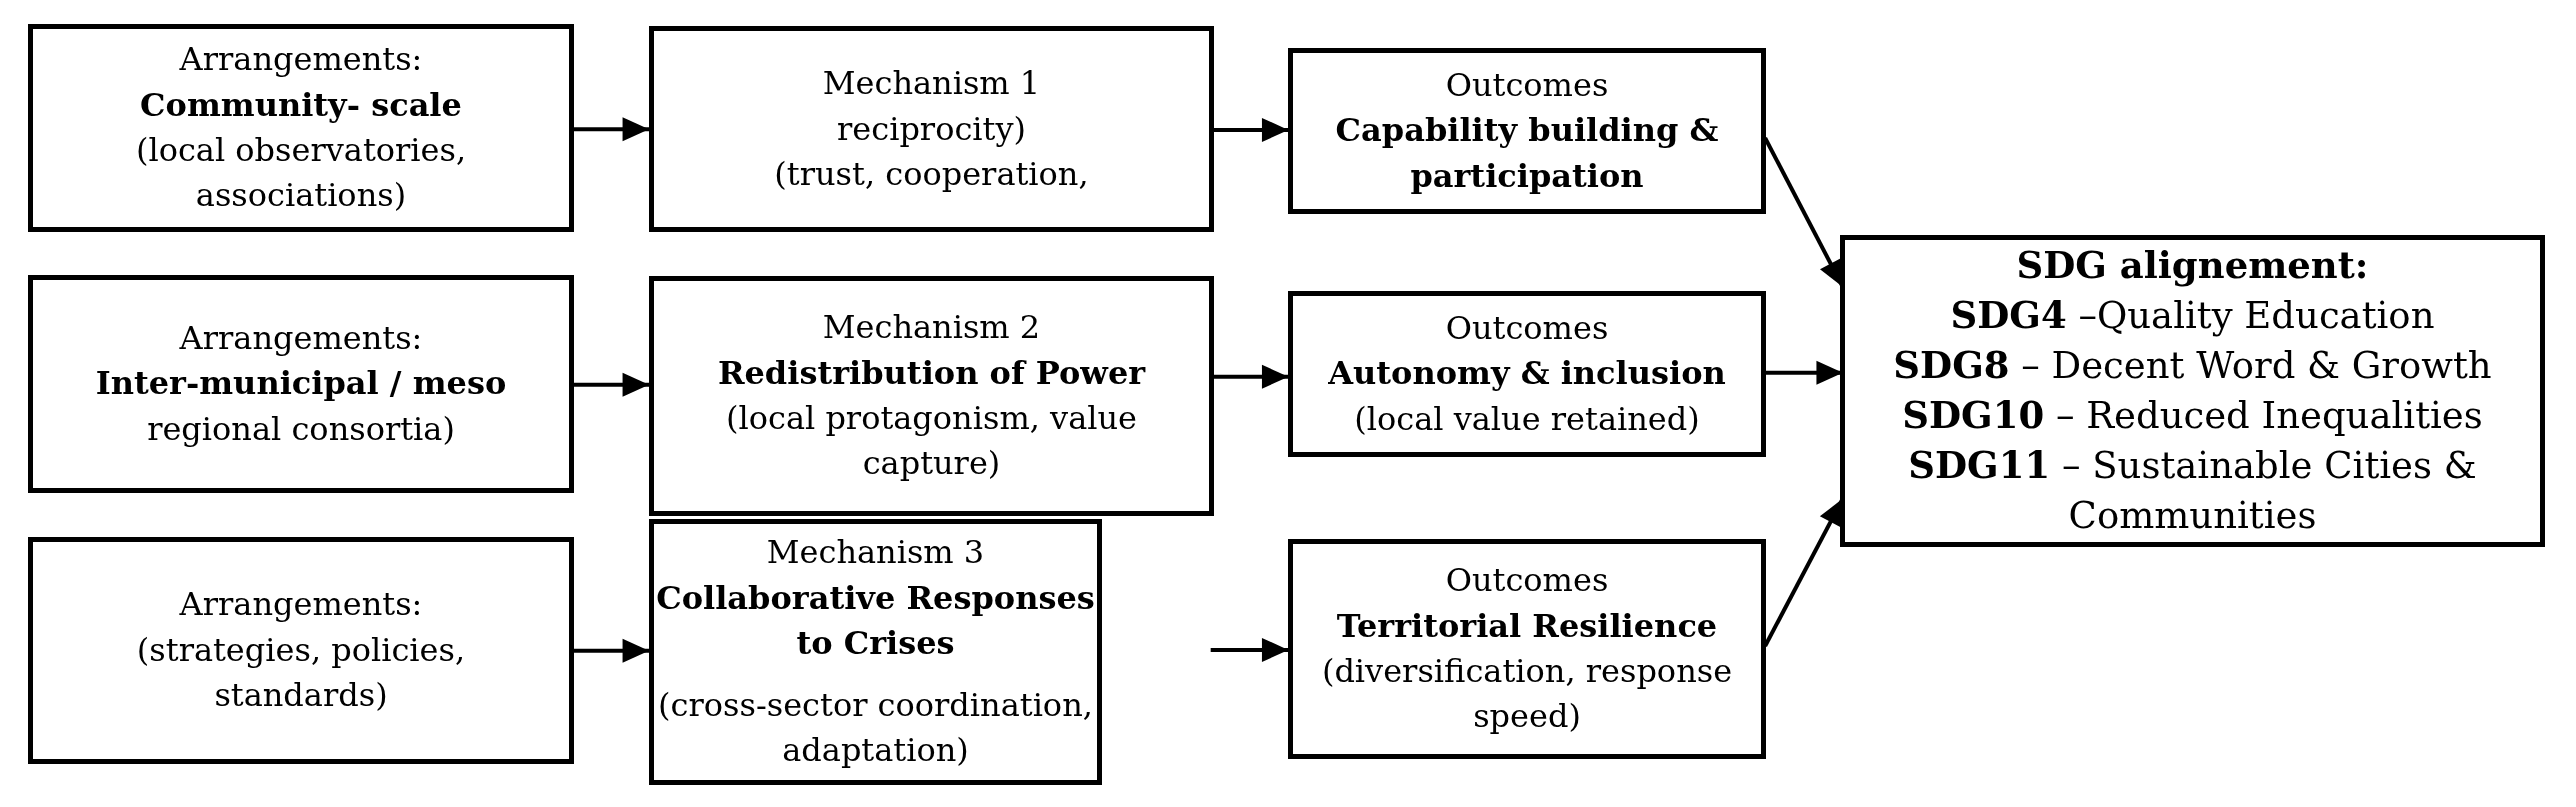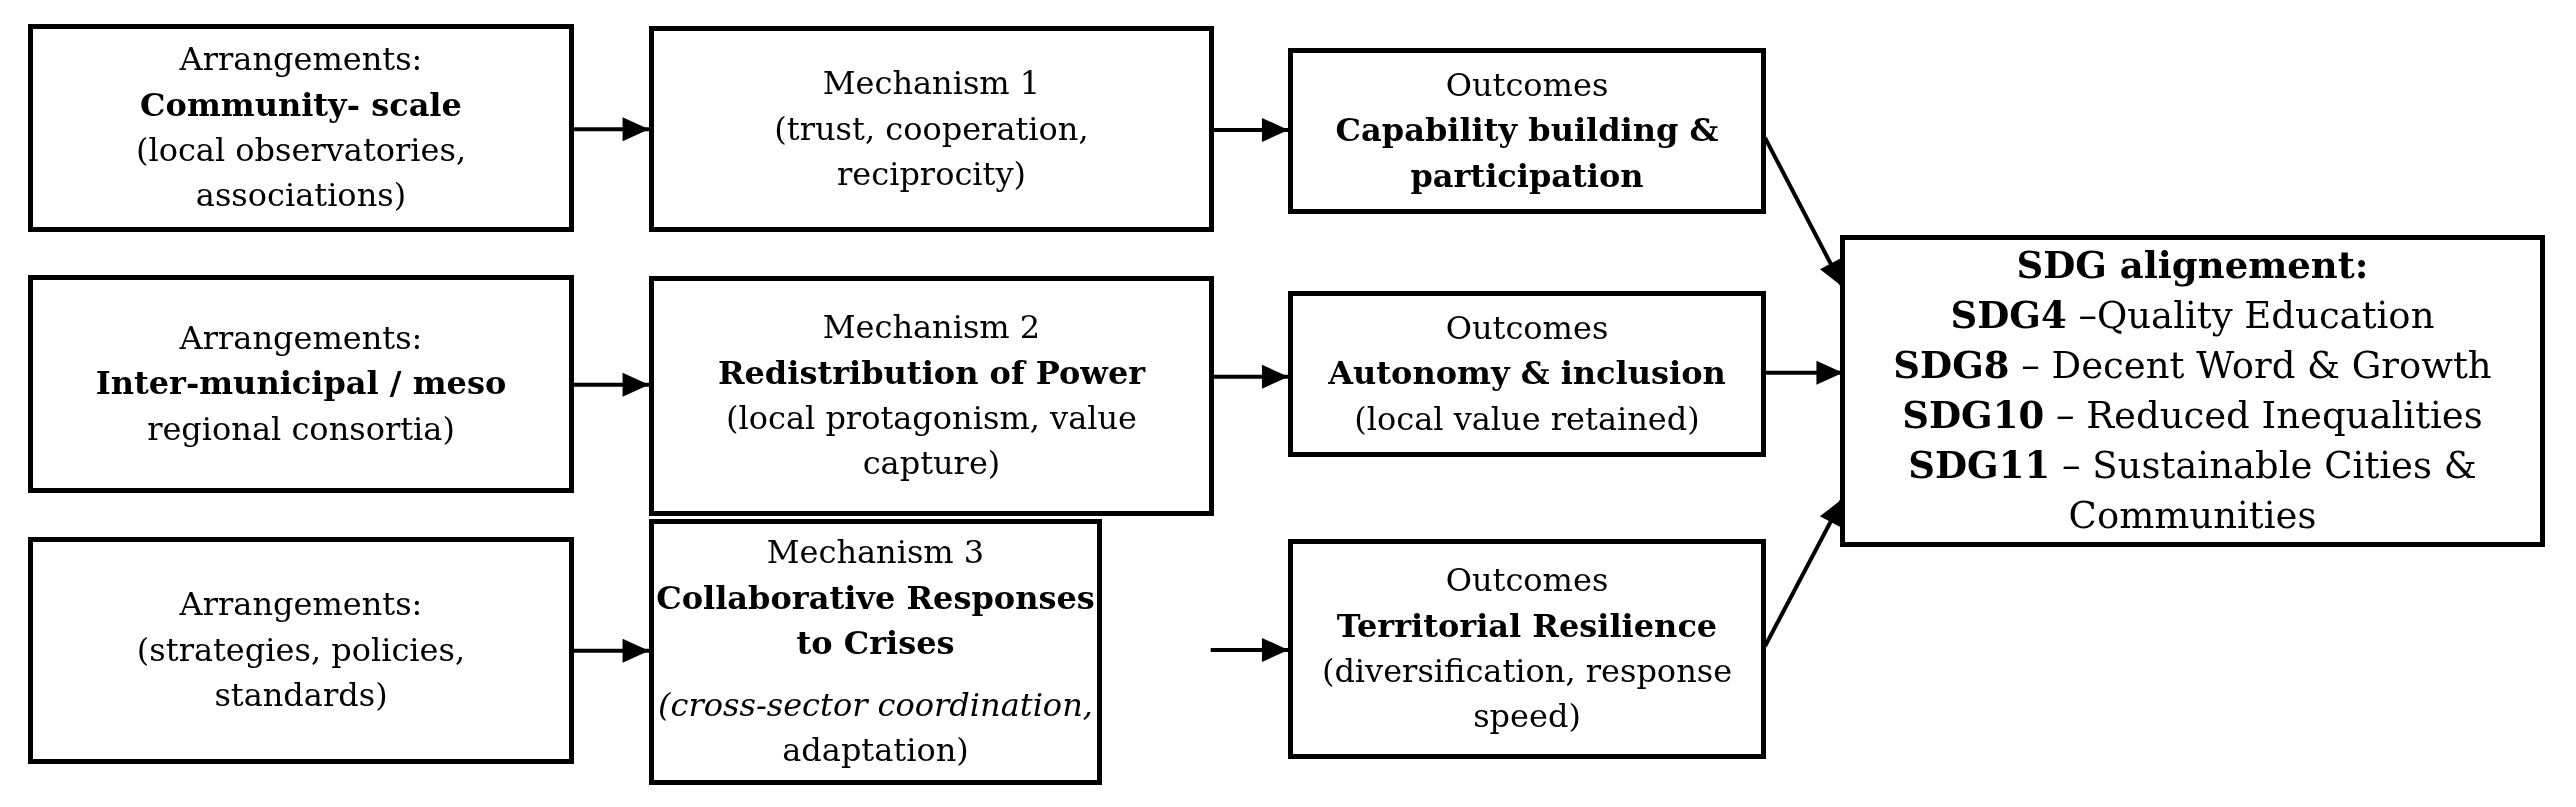--- a/index.html
+++ b/index.html
@@ -24,21 +24,21 @@
     align-items:center;
     text-align:center;
     z-index:1;
     font-size:32px;
     line-height:1.42;
     padding:0 8px;
   }
   .line{display:block;white-space:pre;}
   .bold{font-weight:bold;}
   .sdg-box{font-size:37px;line-height:1.35;}
-  .gap-top{margin-top:16px;font-style:italic;}
+  .gap-top{margin-top:16px;}
   svg.arrows{position:absolute;left:0;top:0;z-index:0;}
   svg.arrows line{stroke:#000000;stroke-width:5;}
   svg.arrows .ah{fill:#000000;}
 </style>
 </head>
 <body>
 
 <div id="canvas">
 
   <svg class="arrows" width="2576" height="808" viewBox="0 0 3215 1008">
@@ -60,22 +60,22 @@
 
   <div class="box" style="left:28px;top:24px;width:546px;height:208px;">
     <div class="line">Arrangements:</div>
     <div class="line bold">Community- scale</div>
     <div class="line">(local observatories,</div>
     <div class="line">associations)</div>
   </div>
 
   <div class="box" style="left:649px;top:26.4px;width:565px;height:206px;">
     <div class="line">Mechanism 1</div>
+    <div class="line">reciprocity)</div>
     <div class="line">(trust, cooperation,</div>
-    <div class="line">reciprocity)</div>
   </div>
 
   <div class="box" style="left:1288px;top:48px;width:478px;height:166px;">
     <div class="line">Outcomes</div>
     <div class="line bold">Capability building &amp;</div>
     <div class="line bold">participation</div>
   </div>
 
   <div class="box" style="left:28px;top:275px;width:546px;height:218px;">
     <div class="line">Arrangements:</div>

